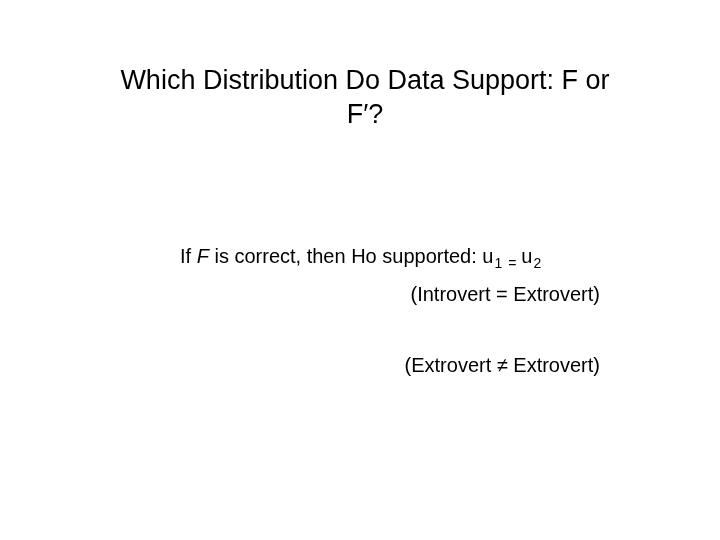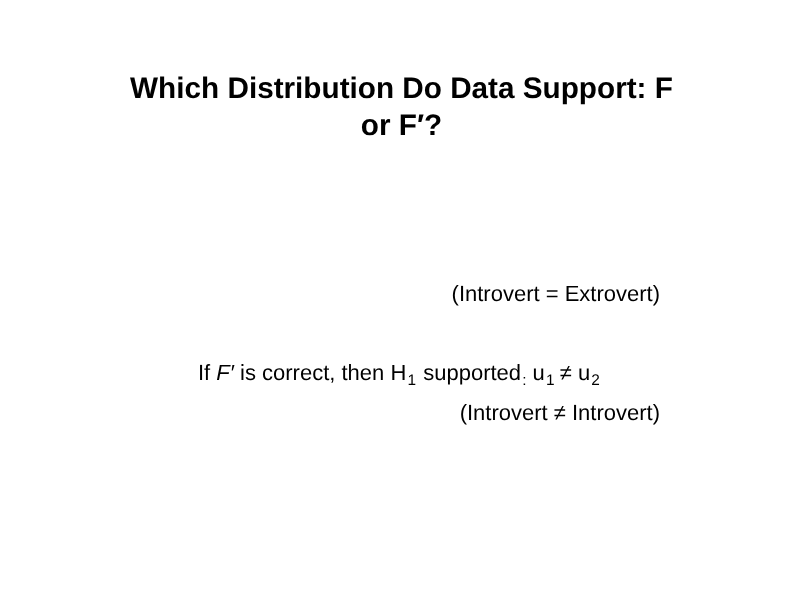--- a/index.html
+++ b/index.html
@@ -18,21 +18,21 @@
     box-sizing: border-box;
   }
   .title {
     position: absolute;
     left: 115px;
     top: 64px;
     width: 500px;
     font-size: 27px;
     line-height: 1.25;
     text-align: center;
-    font-weight: 700;
+    font-weight: 400;
   }
   .body {
     position: absolute;
     left: 180px;
     top: 245px;
     width: 420px;
     font-size: 20px;
   }
   .line {
     display: block;
@@ -65,24 +65,24 @@
 </head>
 <body>
 <div class="slide">
 
   <div class="title">
     <span>Which Distribution Do Data Support: F or F′?</span>
   </div>
 
   <div class="body">
 
+    <span class="line">
+      <span>If </span><span class="italic">F</span><span> is correct, then Ho supported:  </span><span>u</span><span class="subscript">1 </span><span class="eqsub">= </span><span>u</span><span class="subscript">2</span>
+    </span>
 
     <span class="sub">(Introvert = Extrovert)</span>
 
-    <span class="line">
-      <span>If </span><span class="italic">F′</span><span> is correct, then H</span><span class="subscript">1</span><span> supported</span><span class="eqsub narrow-colon">:</span><span> </span><span>u</span><span class="subscript">1 </span><span>≠ </span><span>u</span><span class="subscript">2</span>
-    </span>
 
-    <span class="sub">(Introvert ≠ Introvert)</span>
+    <span class="sub">(Extrovert ≠ Extrovert)</span>
 
   </div>
 
 </div>
 
 </body></html>

